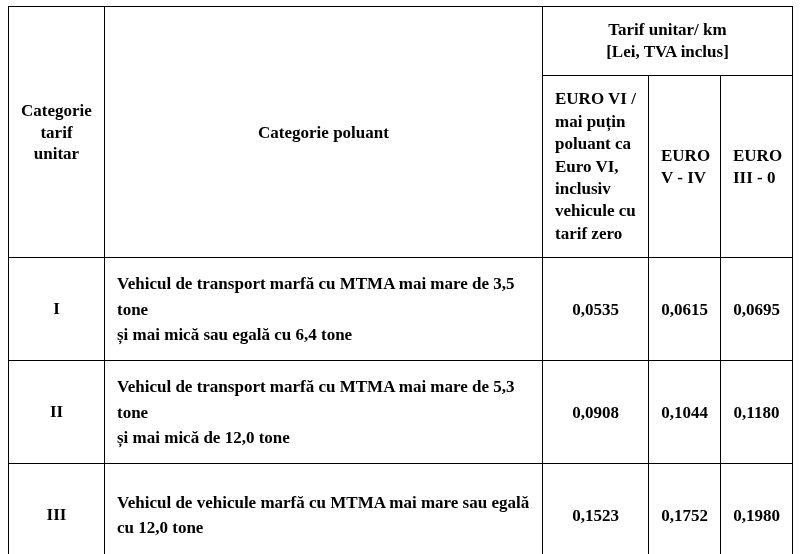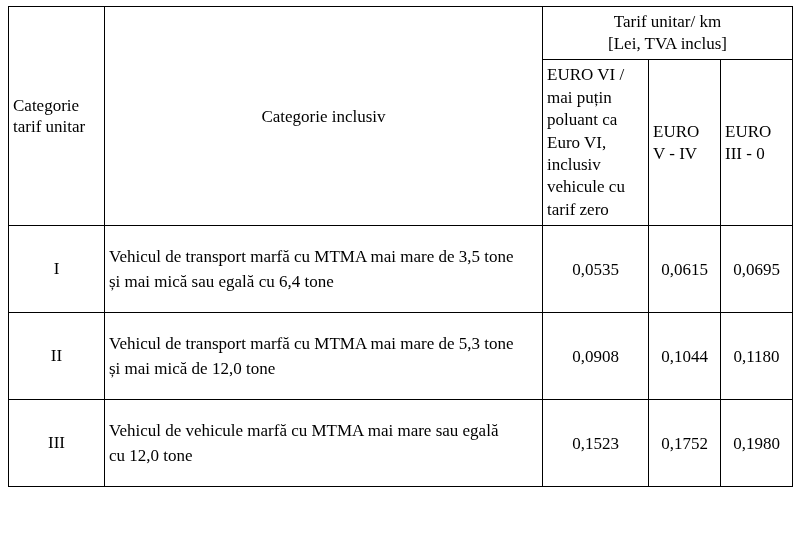--- a/index.html
+++ b/index.html
@@ -22,23 +22,23 @@
     padding: 6px 8px 8px 8px;
   }
   table.tariff {
     border-collapse: collapse;
     table-layout: fixed;
     width: 784px;
     margin: 0;
   }
   table.tariff td, table.tariff th {
     border: 1.6px solid #000000;
-    padding: 4px;
+    padding: 12px;
     vertical-align: middle;
-    font-weight: normal;
+    font-weight: bold;
   }
   .hdr-center {
     text-align: center;
     font-weight: bold;
     font-size: 17px;
     line-height: 1.25;
     padding: 5px 4px;
   }
   .hdr-tarif-top {
     text-align: center;
@@ -57,21 +57,21 @@
     padding: 8px 6px;
   }
   .hdr-euro {
     text-align: left;
     font-weight: bold;
     font-size: 17px;
     line-height: 1.3;
     padding: 6px 4px;
   }
   .cat-cell {
-    text-align: left;
+    text-align: center;
     font-weight: bold;
     font-size: 17px;
     line-height: 1.25;
     padding: 6px 4px;
     margin-left: 17px;
   }
   .cat-roman {
     text-align: center;
     font-size: 17px;
     padding: 6px 4px;
@@ -106,21 +106,21 @@
       <col style="width:106px">
       <col style="width:72px">
       <col style="width:72px">
     </colgroup>
     <tbody>
       <tr>
         <td rowspan="2" class="cat-cell">
           <span>Categorie</span><br>
           <span>tarif unitar</span>
         </td>
-        <td rowspan="2" class="hdr-center">Categorie inclusiv</td>
+        <td rowspan="2" class="hdr-center">Categorie poluant</td>
         <td colspan="3" class="hdr-tarif-top">
           <span class="l1">Tarif unitar/ km</span>
           <span class="l2">[Lei, TVA inclus]</span>
         </td>
       </tr>
       <tr>
         <td class="hdr-euro6">
           <span>EURO VI /</span><br>
           <span>mai puțin</span><br>
           <span>poluant ca</span><br>

